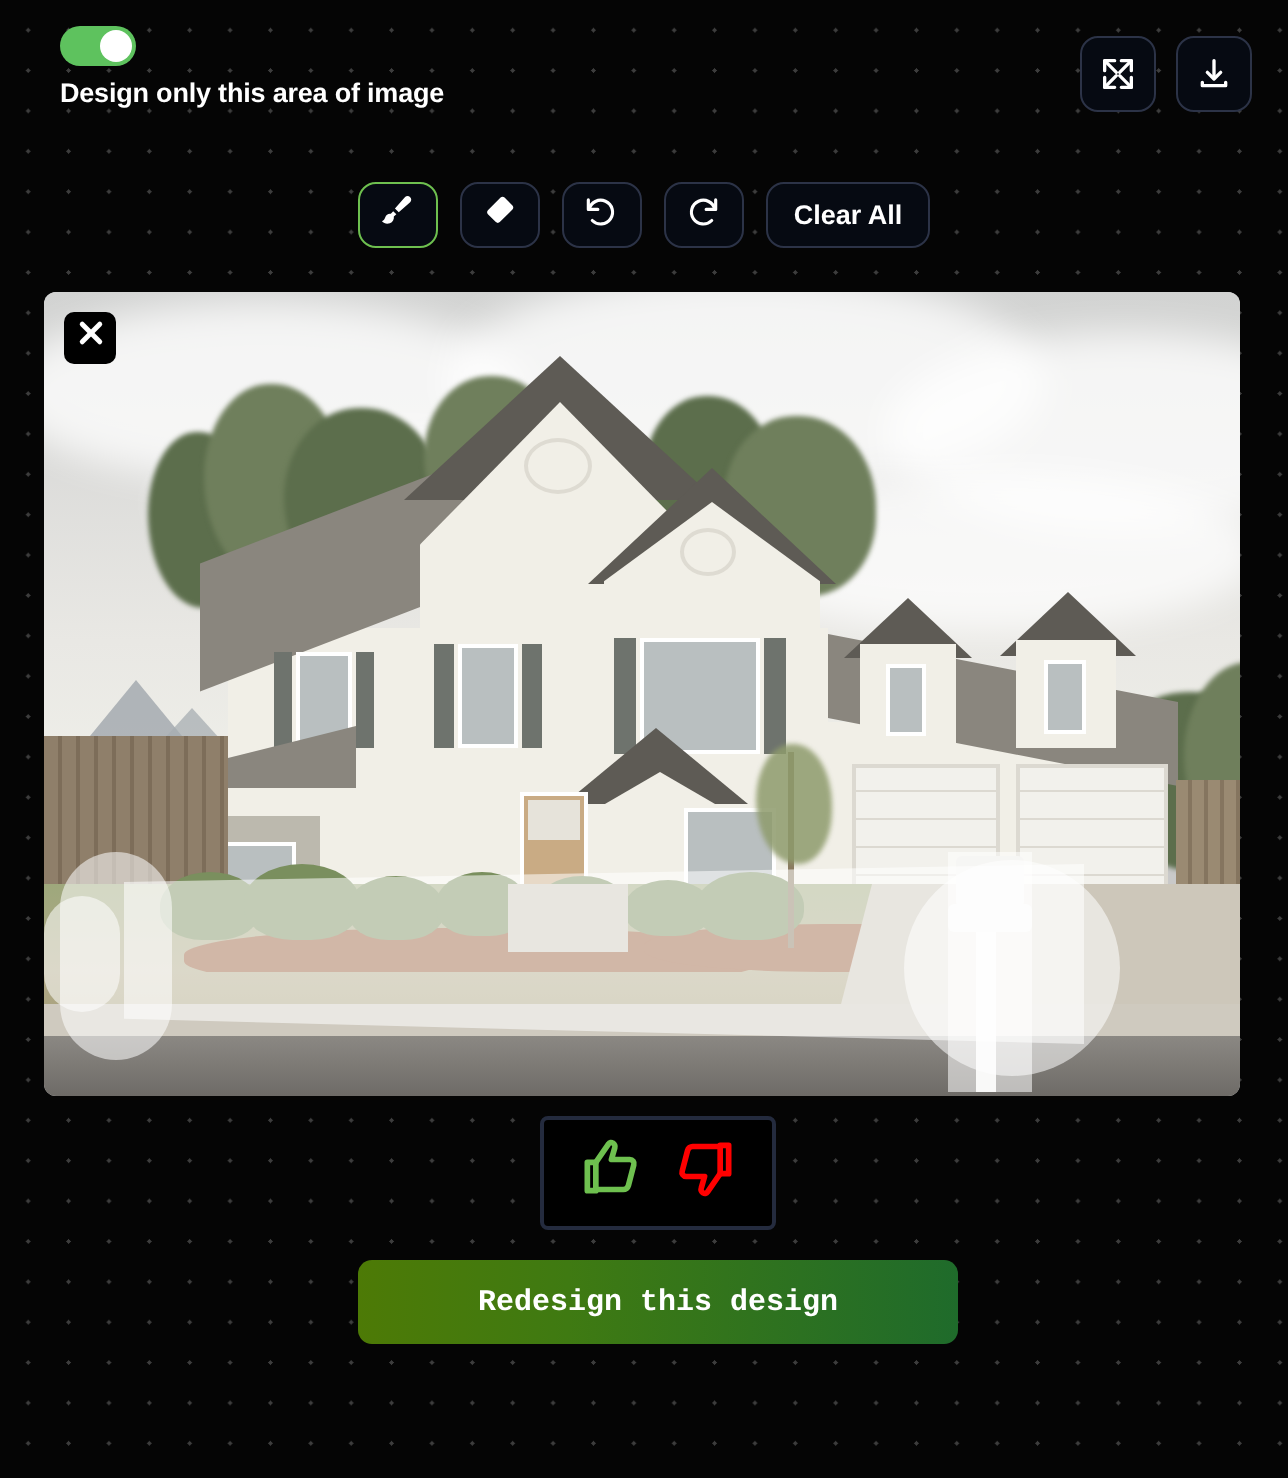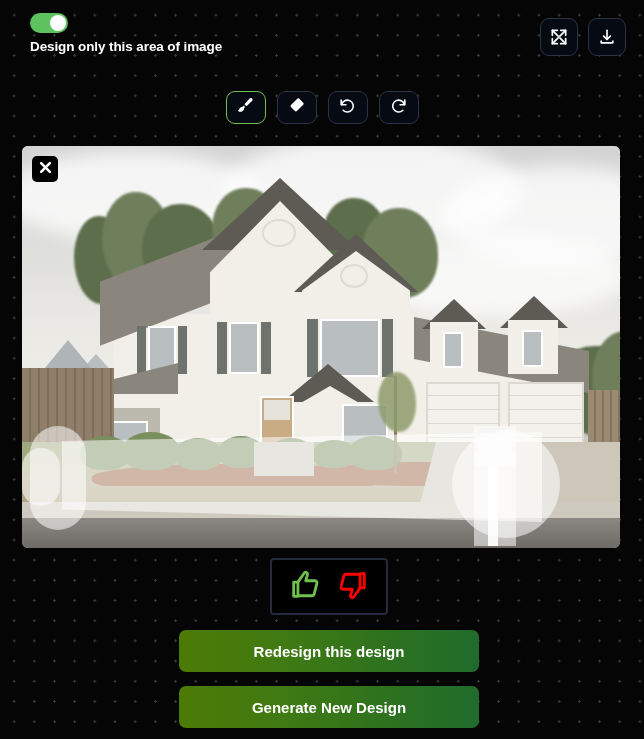--- a/index.html
+++ b/index.html
@@ -181,21 +181,21 @@
   .actions {
     position: absolute; left: 179px; top: 630px;
     width: 300px; display: flex; flex-direction: column; gap: 14px;
   }
   .action-btn {
     height: 42px; border-radius: 7px;
     background: linear-gradient(90deg, #4d7a06 0%, #3f7a12 35%, #1f6b2b 100%);
     color: #ffffff; font-size: 15px; font-weight: bold;
     display: flex; align-items: center; justify-content: center;
     cursor: pointer; border: none;
-    font-family: Liberation Sans, sans-serif;
+    font-family: Liberation Mono, monospace;
   }
 </style>
 </head>
 <body>
 
 <div id="app">
 
   <div class="toggle-row">
     <div class="toggle">
       <div class="knob"></div>
@@ -261,20 +261,23 @@
 
     <div class="tool">
       <span>
         <svg width="19" height="19" viewBox="0 0 24 24" fill="none" stroke="#ffffff" stroke-width="2" stroke-linecap="round" stroke-linejoin="round">
           <path d="M20 5v6h-6"></path>
           <path d="M19.5 11a7.5 7.5 0 1 0-2 7"></path>
         </svg>
       </span>
     </div>
 
+    <div class="clear-btn">
+      <span>Clear All</span>
+    </div>
   </div>
 
   <div class="canvas-wrap">
 
     <div class="photo">
 
       <div class="sky"></div>
       <div class="cloud" style="left:-20px; top:5px; width:260px; height:90px;"></div>
       <div class="cloud" style="left:200px; top:-10px; width:300px; height:110px;"></div>
       <div class="cloud" style="left:420px; top:20px; width:240px; height:100px;"></div>
@@ -409,16 +412,15 @@
     <span class="thumb">
       <svg width="34" height="34" viewBox="0 0 24 24" fill="none" stroke="#ff0000" stroke-width="2" stroke-linejoin="round">
         <path d="M17 14V4h3v10z"></path>
         <path d="M17 14l-4.5 6.5c-.3.5-1 .6-1.5.3-.6-.3-.9-1-.7-1.6L11.5 15H5c-1 0-1.7-.9-1.4-1.9l1.9-7.3C5.7 5 6.5 4.4 7.3 4.4H17"></path>
       </svg>
     </span>
   </div>
 
   <div class="actions">
     <button class="action-btn">Redesign this design</button>
-    <button class="action-btn">Generate New Design</button>
   </div>
 
 </div>
 
 </body></html>

